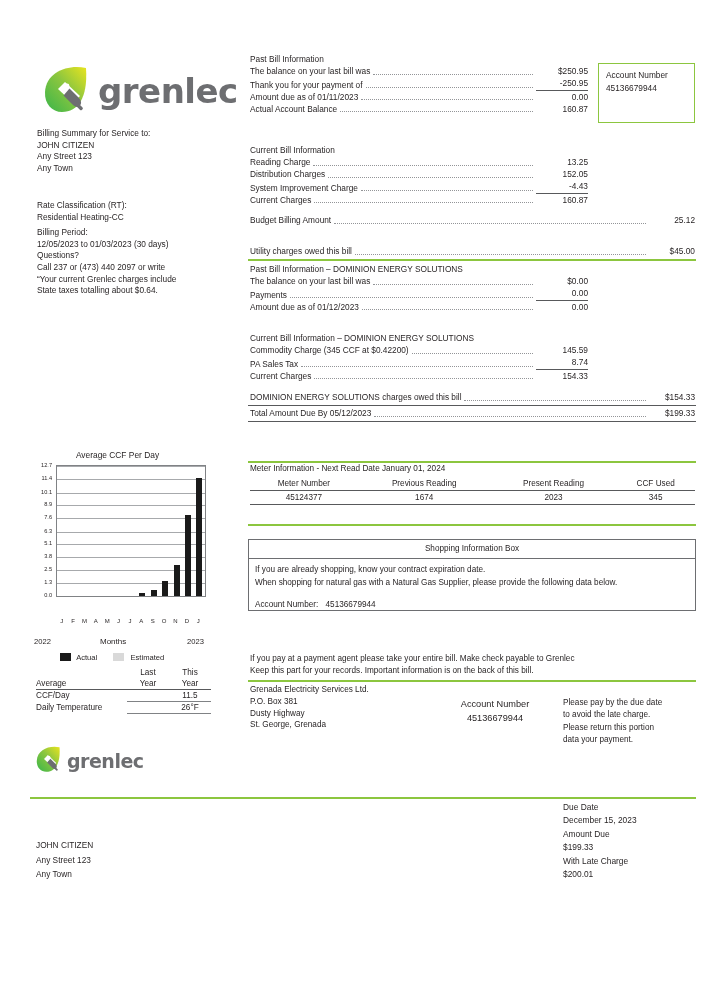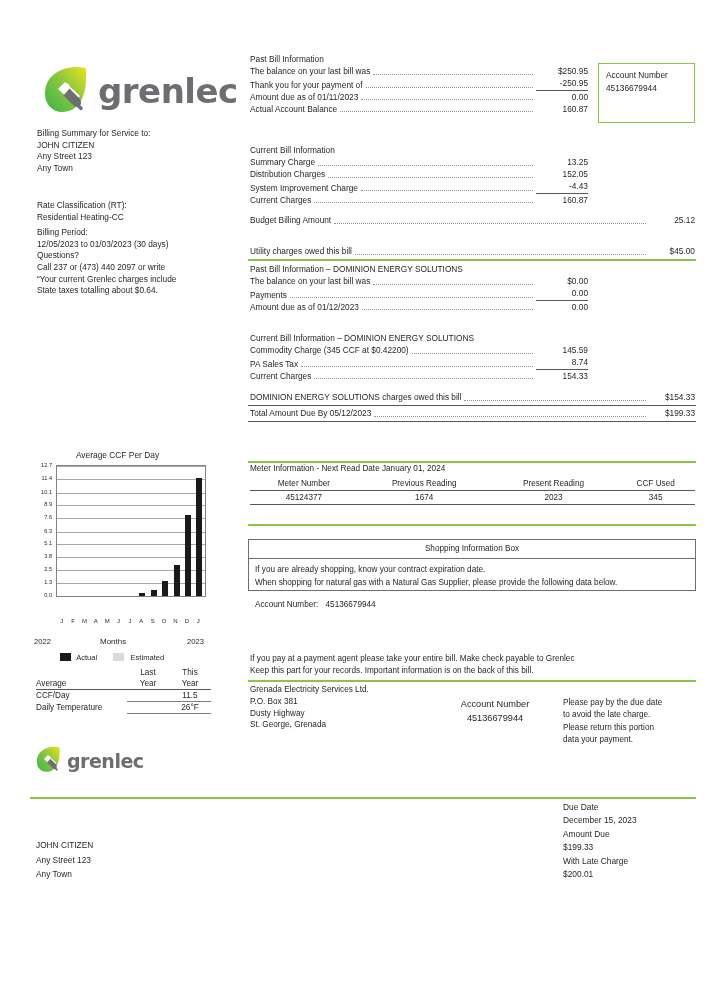--- a/index.html
+++ b/index.html
@@ -177,21 +177,21 @@
       <span class="li-label">Actual Account Balance</span>
       <span class="li-dots"></span>
       <span class="li-val w1">160.87</span>
     </div>
   </div>
 
   <div class="abs" style="left:250px; top:144px; width:338px;">
     <div class="sec-head">Current Bill Information</div>
 
     <div class="li-row">
-      <span class="li-label">Summary Charge</span>
+      <span class="li-label">Reading Charge</span>
       <span class="li-dots"></span>
       <span class="li-val w1">13.25</span>
     </div>
     <div class="li-row">
       <span class="li-label">Distribution Charges</span>
       <span class="li-dots"></span>
       <span class="li-val w1">152.05</span>
     </div>
     <div class="li-row">
       <span class="li-label">System Improvement  Charge</span>
@@ -376,21 +376,21 @@
           <td>45124377</td>
           <td>1674</td>
           <td>2023</td>
           <td>345</td>
         </tr>
       </tbody>
     </table>
   </div>
   <div class="abs grn-line" style="left:248px; top:524px; width:448px;"></div>
 
-  <div class="abs box" style="left:248px; top:539px; width:448px; height:52px;">
+  <div class="abs box" style="left:248px; top:539px; width:448px; height:72px;">
     <div class="box-title">Shopping Information Box</div>
     <div class="box-body">
       <div>If you are already shopping, know your contract expiration date.</div>
       <div>When shopping for natural gas with a Natural Gas Supplier, please provide the following data below.</div>
       <div style="height:9px"></div>
       <div>
         <span>Account Number:</span>
         <span style="margin-left:5px;">45136679944</span>
       </div>
     </div>

